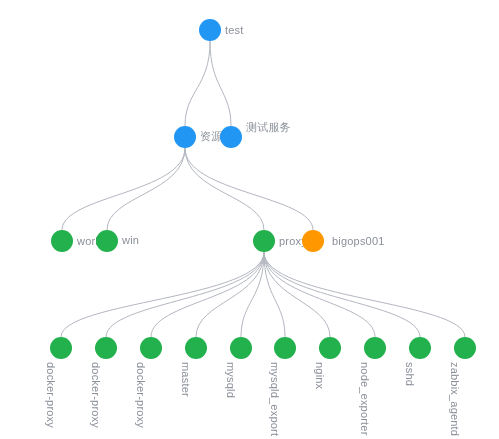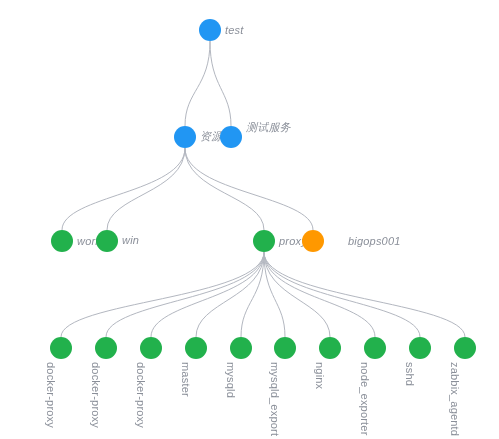--- a/index.html
+++ b/index.html
@@ -36,21 +36,20 @@
   .node-label {
     position: absolute;
     white-space: nowrap;
     color: #8a8f99;
     font-size: 11px;
     line-height: 12px;
     letter-spacing: 0.2px;
   }
   .node-label.horizontal {
     transform: translate(0, -50%);
-    font-style: italic;
   }
   .node-label.vertical {
     transform-origin: 0 0;
     transform: rotate(90deg);
   }
   .label-cjk {
     font-family: "DejaVu Sans", "Liberation Sans", sans-serif;
   }
 </style>
 </head>
@@ -82,21 +81,21 @@
       <div class="node-label horizontal label-cjk" style="left: 200px; top: 137px;">资源池</div>
       <div class="graph-node" style="left: 231px; top: 137px; width: 22px; height: 22px; background: rgb(33, 150, 243);"></div>
       <div class="node-label horizontal label-cjk" style="left: 246px; top: 128px;">测试服务</div>
       <div class="graph-node" style="left: 62px; top: 241px; width: 22px; height: 22px; background: rgb(34, 177, 76);"></div>
       <div class="node-label horizontal" style="left: 77px; top: 241px;">work</div>
       <div class="graph-node" style="left: 107px; top: 241px; width: 22px; height: 22px; background: rgb(34, 177, 76);"></div>
       <div class="node-label horizontal" style="left: 122px; top: 240px;">win</div>
       <div class="graph-node" style="left: 264px; top: 241px; width: 22px; height: 22px; background: rgb(34, 177, 76);"></div>
       <div class="node-label horizontal" style="left: 279px; top: 241px;">proxy</div>
       <div class="graph-node" style="left: 313px; top: 241px; width: 22px; height: 22px; background: rgb(255, 152, 0);"></div>
-      <div class="node-label horizontal" style="left: 348px; top: 241px;">bigops001</div>
+      <div class="node-label horizontal" style="left: 332px; top: 241px;">bigops001</div>
       <div class="graph-node" style="left: 61px; top: 348px; width: 22px; height: 22px; background: rgb(34, 177, 76);"></div>
       <div class="node-label vertical" style="left: 57px; top: 362px;">docker-proxy</div>
       <div class="graph-node" style="left: 106px; top: 348px; width: 22px; height: 22px; background: rgb(34, 177, 76);"></div>
       <div class="node-label vertical" style="left: 102px; top: 362px;">docker-proxy</div>
       <div class="graph-node" style="left: 151px; top: 348px; width: 22px; height: 22px; background: rgb(34, 177, 76);"></div>
       <div class="node-label vertical" style="left: 147px; top: 362px;">docker-proxy</div>
       <div class="graph-node" style="left: 196px; top: 348px; width: 22px; height: 22px; background: rgb(34, 177, 76);"></div>
       <div class="node-label vertical" style="left: 192px; top: 362px;">master</div>
       <div class="graph-node" style="left: 241px; top: 348px; width: 22px; height: 22px; background: rgb(34, 177, 76);"></div>
       <div class="node-label vertical" style="left: 237px; top: 362px;">mysqld</div>

